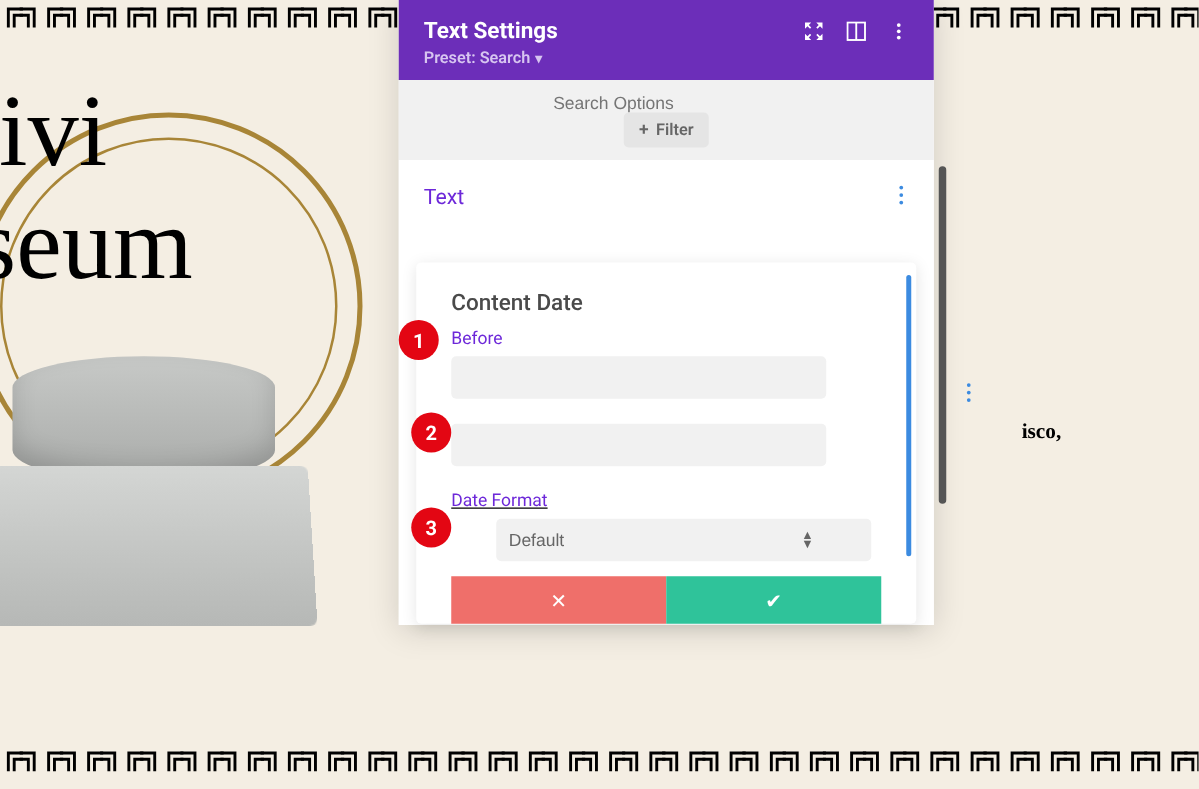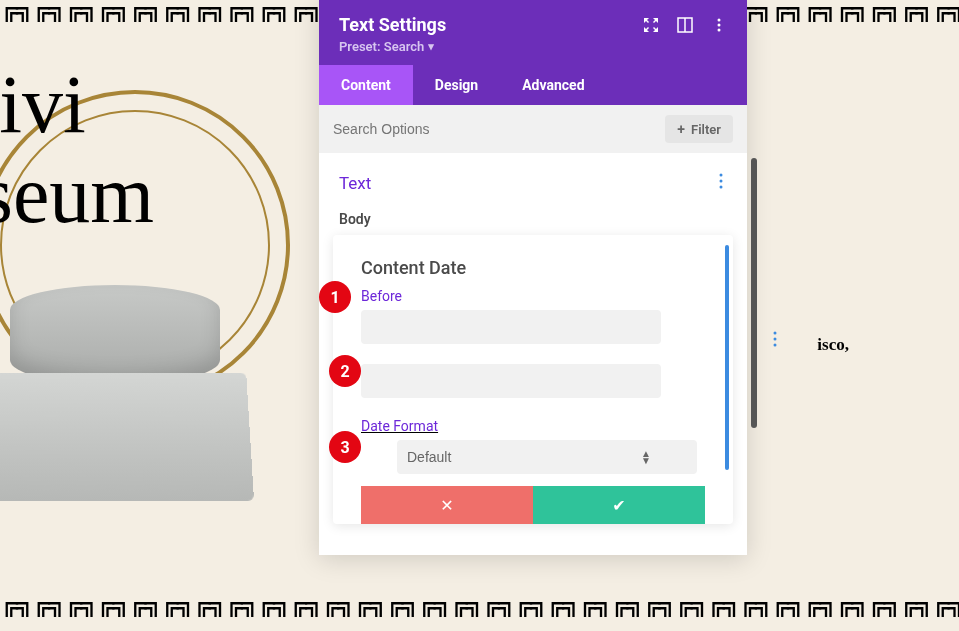--- a/index.html
+++ b/index.html
@@ -160,20 +160,21 @@
     .tab.active {
       background: #a855f7;
     }
     
     .search-bar {
       display: flex;
       align-items: center;
       background: #f1f1f1;
       padding: 10px 14px;
       justify-content: space-between;
+      flex-direction: column;
     }
     .search-input {
       flex: 1;
       border: none;
       background: transparent;
       font-size: 14px;
       color: #888;
       outline: none;
     }
     .filter-chip {
@@ -386,25 +387,20 @@
             <circle cx="8" cy="8" r="1.5"></circle>
             <circle cx="8" cy="13" r="1.5"></circle>
           </svg>
       </div>
     </div>
     <div class="panel-preset caret-down">
       <span>Preset: Search</span>
     </div>
   </div>
 
-  <div class="tabs">
-    <div class="tab active">Content</div>
-    <div class="tab">Design</div>
-    <div class="tab">Advanced</div>
-  </div>
 
   <div class="search-bar">
     <input class="search-input" placeholder="Search Options" style="">
     <div class="filter-chip">
       <span class="plus-icon">+</span>
       <span>Filter</span>
     </div>
   </div>
 
   <div class="panel-body">
@@ -412,21 +408,20 @@
       <div class="section-header">
         <div class="section-title">Text</div>
         <div class="section-menu">
           <svg width="4" height="16" viewBox="0 0 4 16" fill="#3c8be0">
               <circle cx="2" cy="2" r="1.5"></circle>
               <circle cx="2" cy="8" r="1.5"></circle>
               <circle cx="2" cy="14" r="1.5"></circle>
             </svg>
         </div>
       </div>
-      <div class="section-field-label">Body</div>
       <div style="height: 320px;"></div>
     </div>
 
     <div class="scrollbar-track"></div>
     <div class="inner-row">
       <svg width="4" height="16" viewBox="0 0 4 16" fill="#3c8be0">
           <circle cx="2" cy="2" r="1.5"></circle>
           <circle cx="2" cy="8" r="1.5"></circle>
           <circle cx="2" cy="14" r="1.5"></circle>
         </svg>

